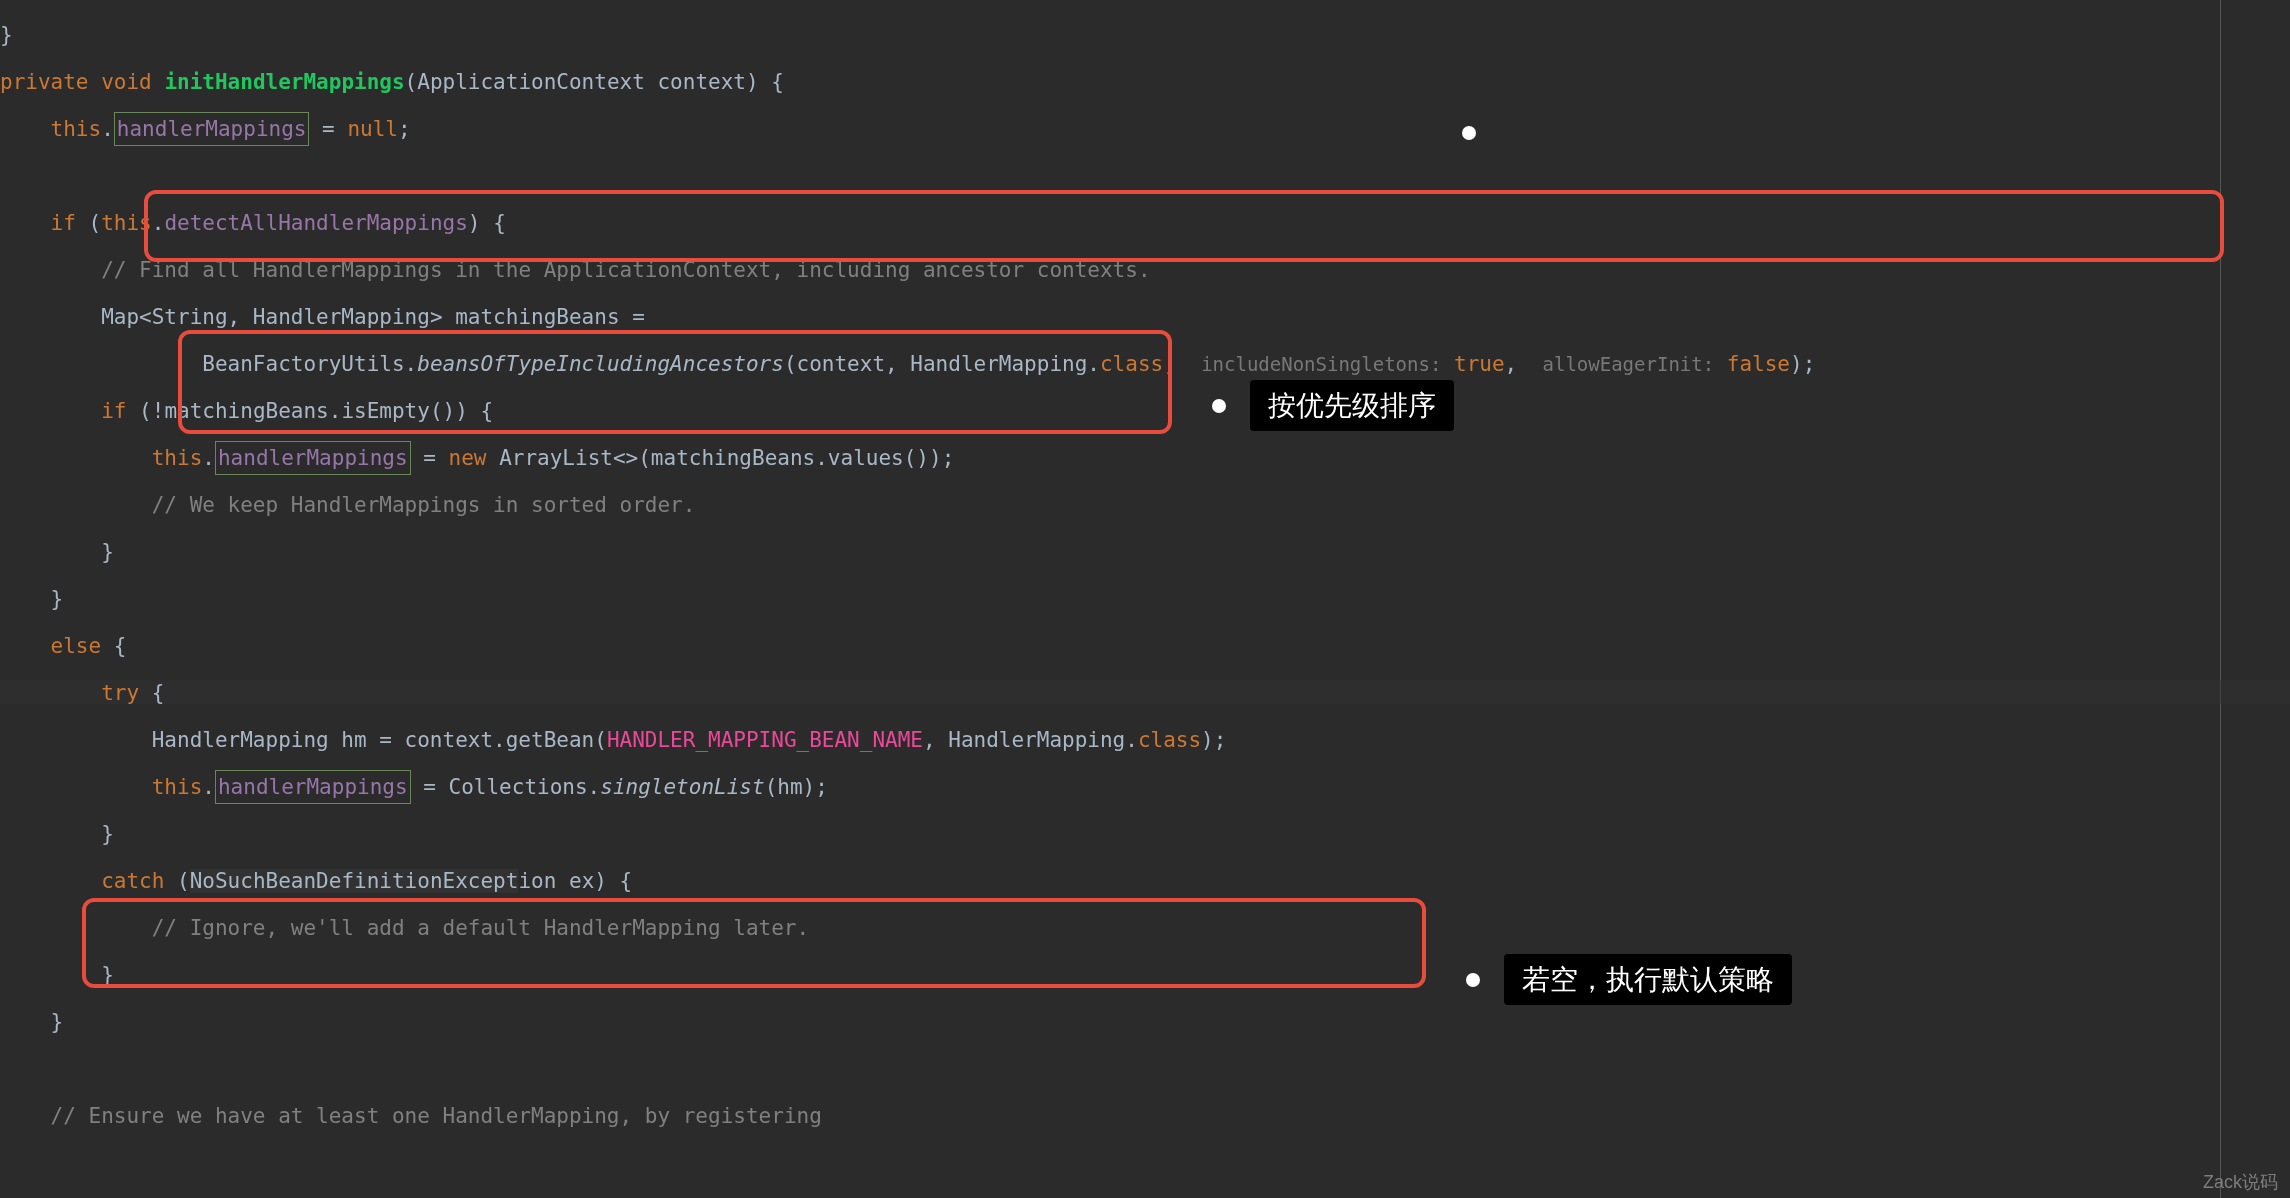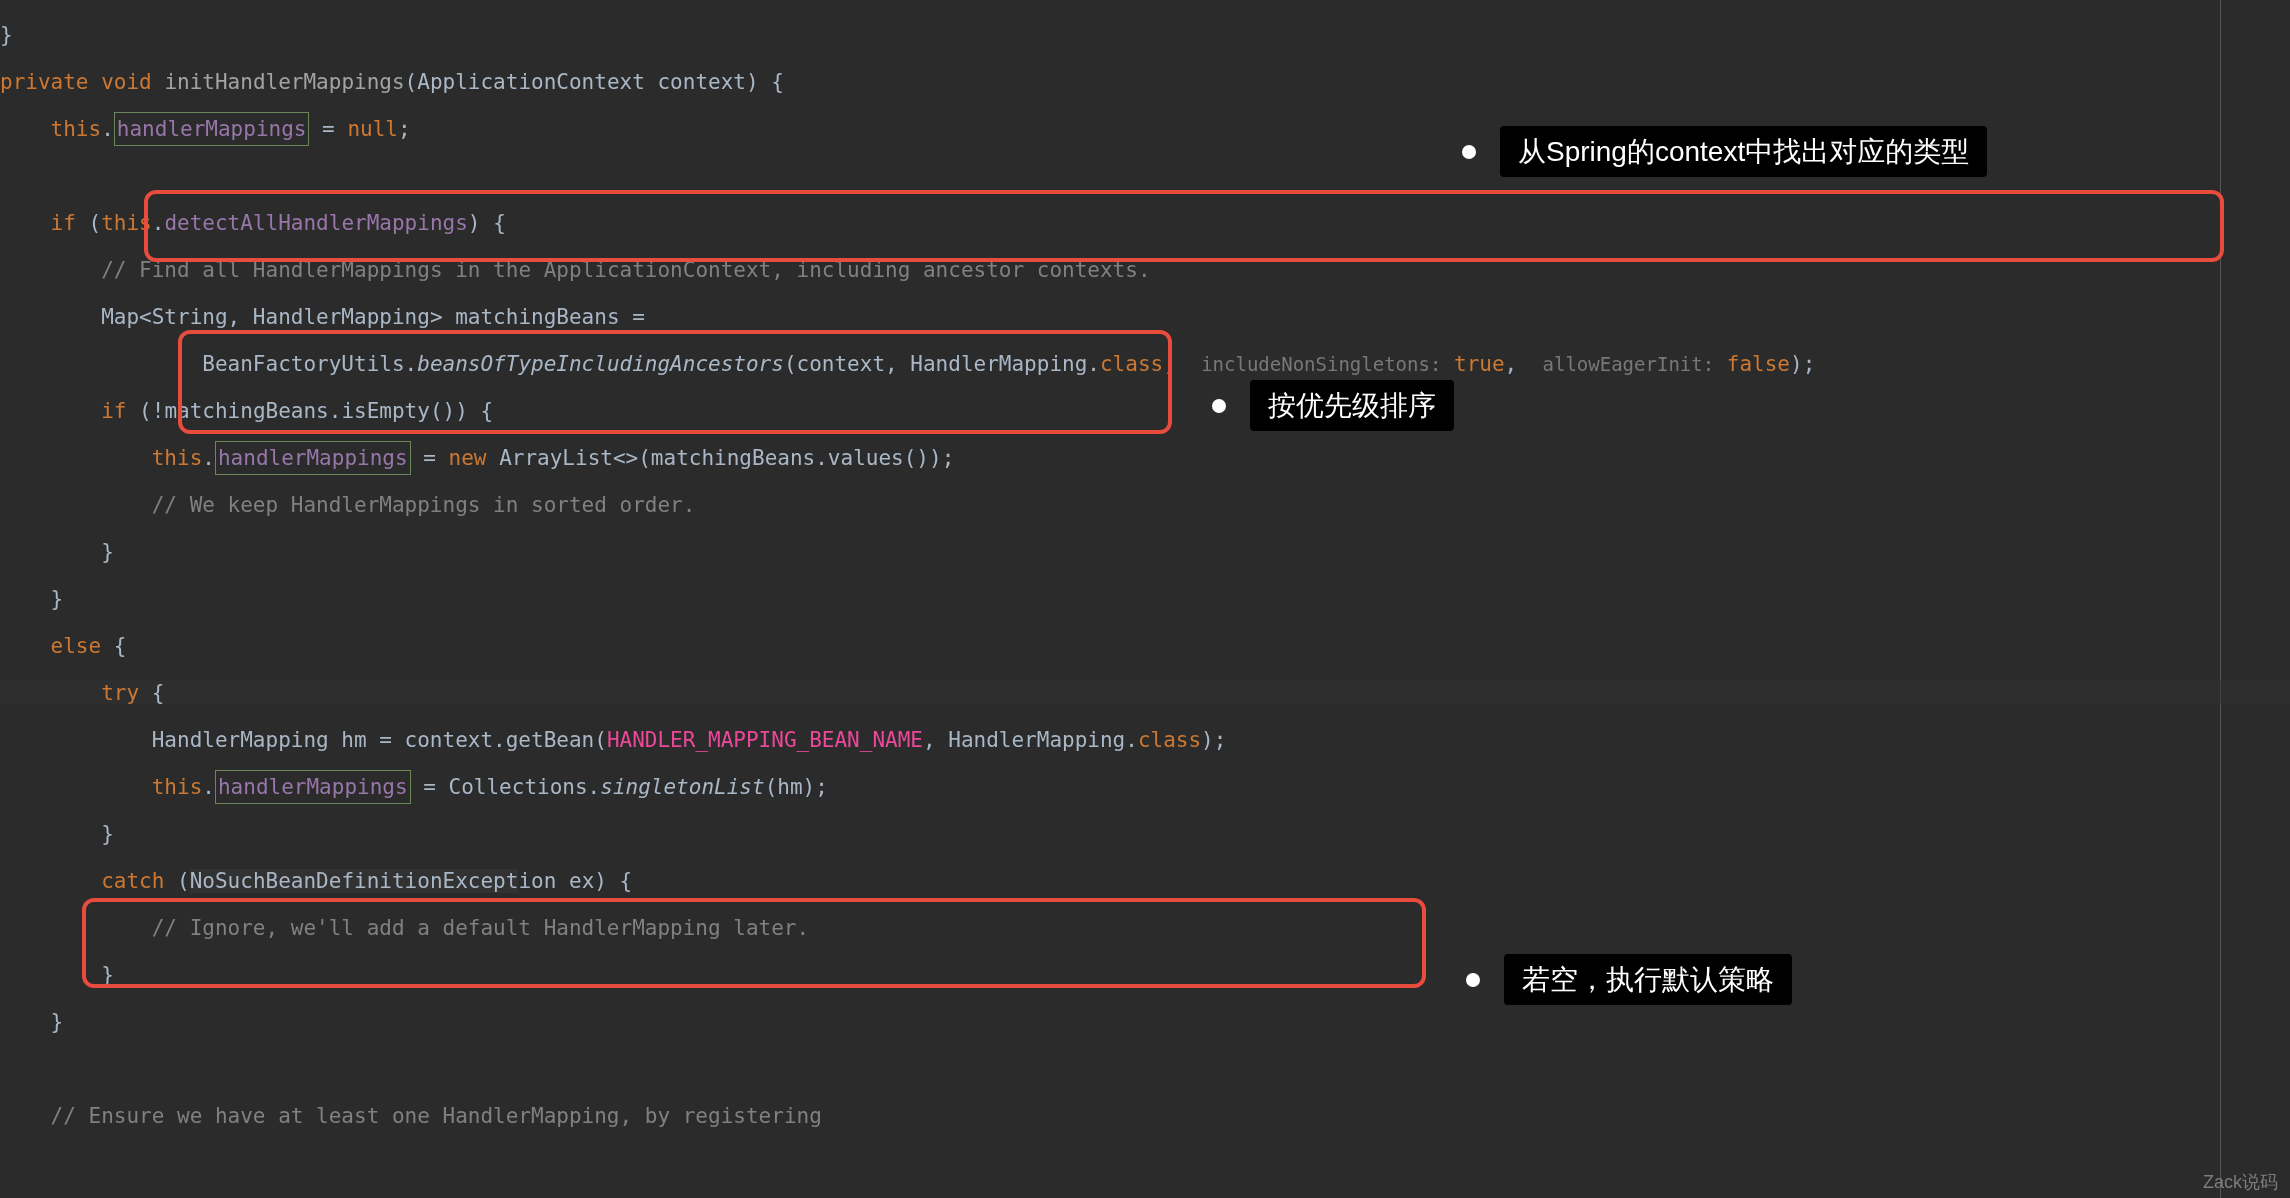--- a/index.html
+++ b/index.html
@@ -14,21 +14,21 @@
     overflow: hidden;
     line-height: 1.12;
   }
   .code-area {
     padding: 0;
     white-space: pre;
     position: relative;
   }
   .line { display: block; height: 23.5px; }
   .kw { color: #cc7832; }
-  .method { color: #a3a3a3; }
+  .method { color: #22c55e; font-weight: bold; }
   .field { color: #9876aa; }
   .comment { color: #808080; }
   .this { color: #cc7832; }
   .const { color: #ec4899; }
   .italic { font-style: italic; }
   .boxed-field { border: 1px solid #6a8759; padding: 4px 2px; }
   .paramhint { color: #787878; font-size: 19px; }
   .hl { background: #323232; }
   .red-box {
     position: absolute;
@@ -121,21 +121,20 @@
 
 
 </div>
 
 <div class="red-box" style="left:144px; top:190px; width:2080px; height:72px;"></div>
 <div class="red-box" style="left:178px; top:330px; width:994px; height:104px;"></div>
 <div class="red-box" style="left:82px; top:898px; width:1344px; height:90px;"></div>
 
 <div class="annotation" style="left:1462px; top:108px;">
   <div class="bullet"></div>
-  <div class="anno-label">从Spring的context中找出对应的类型</div>
 </div>
 <div class="annotation" style="left:1212px; top:362px;">
   <div class="bullet"></div>
   <div class="anno-label">按优先级排序</div>
 </div>
 <div class="annotation" style="left:1466px; top:936px;">
   <div class="bullet"></div>
   <div class="anno-label">若空，执行默认策略</div>
 </div>
 

